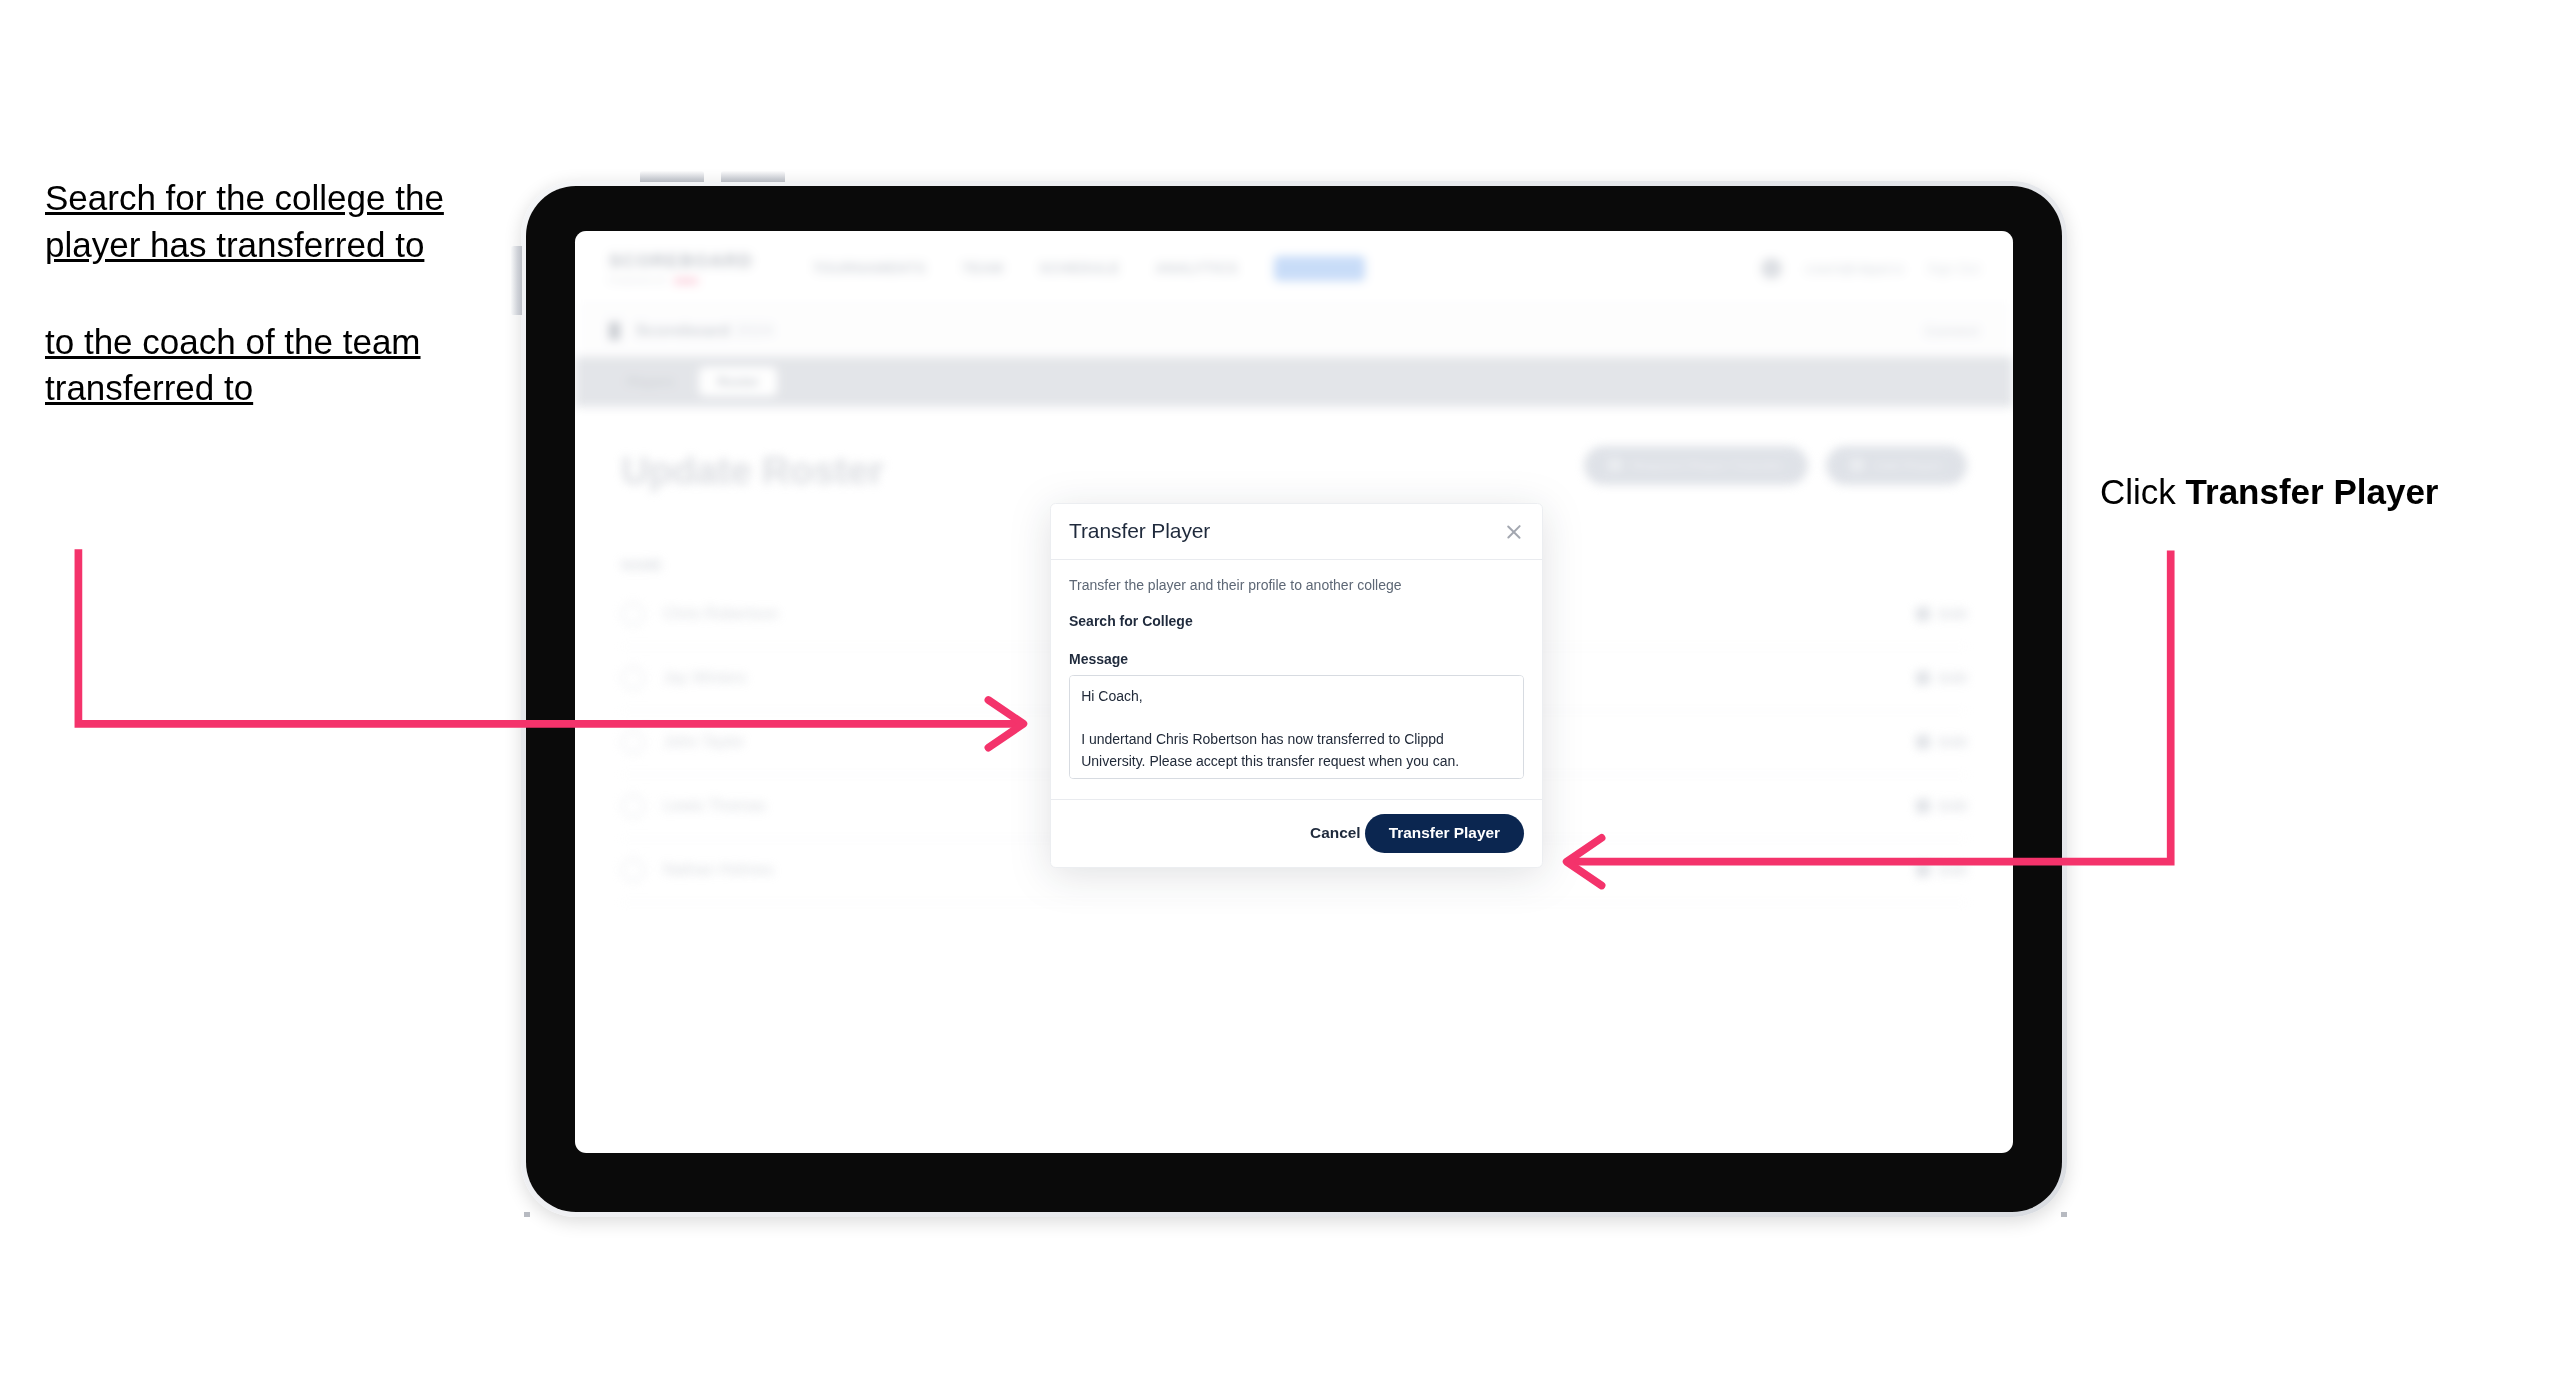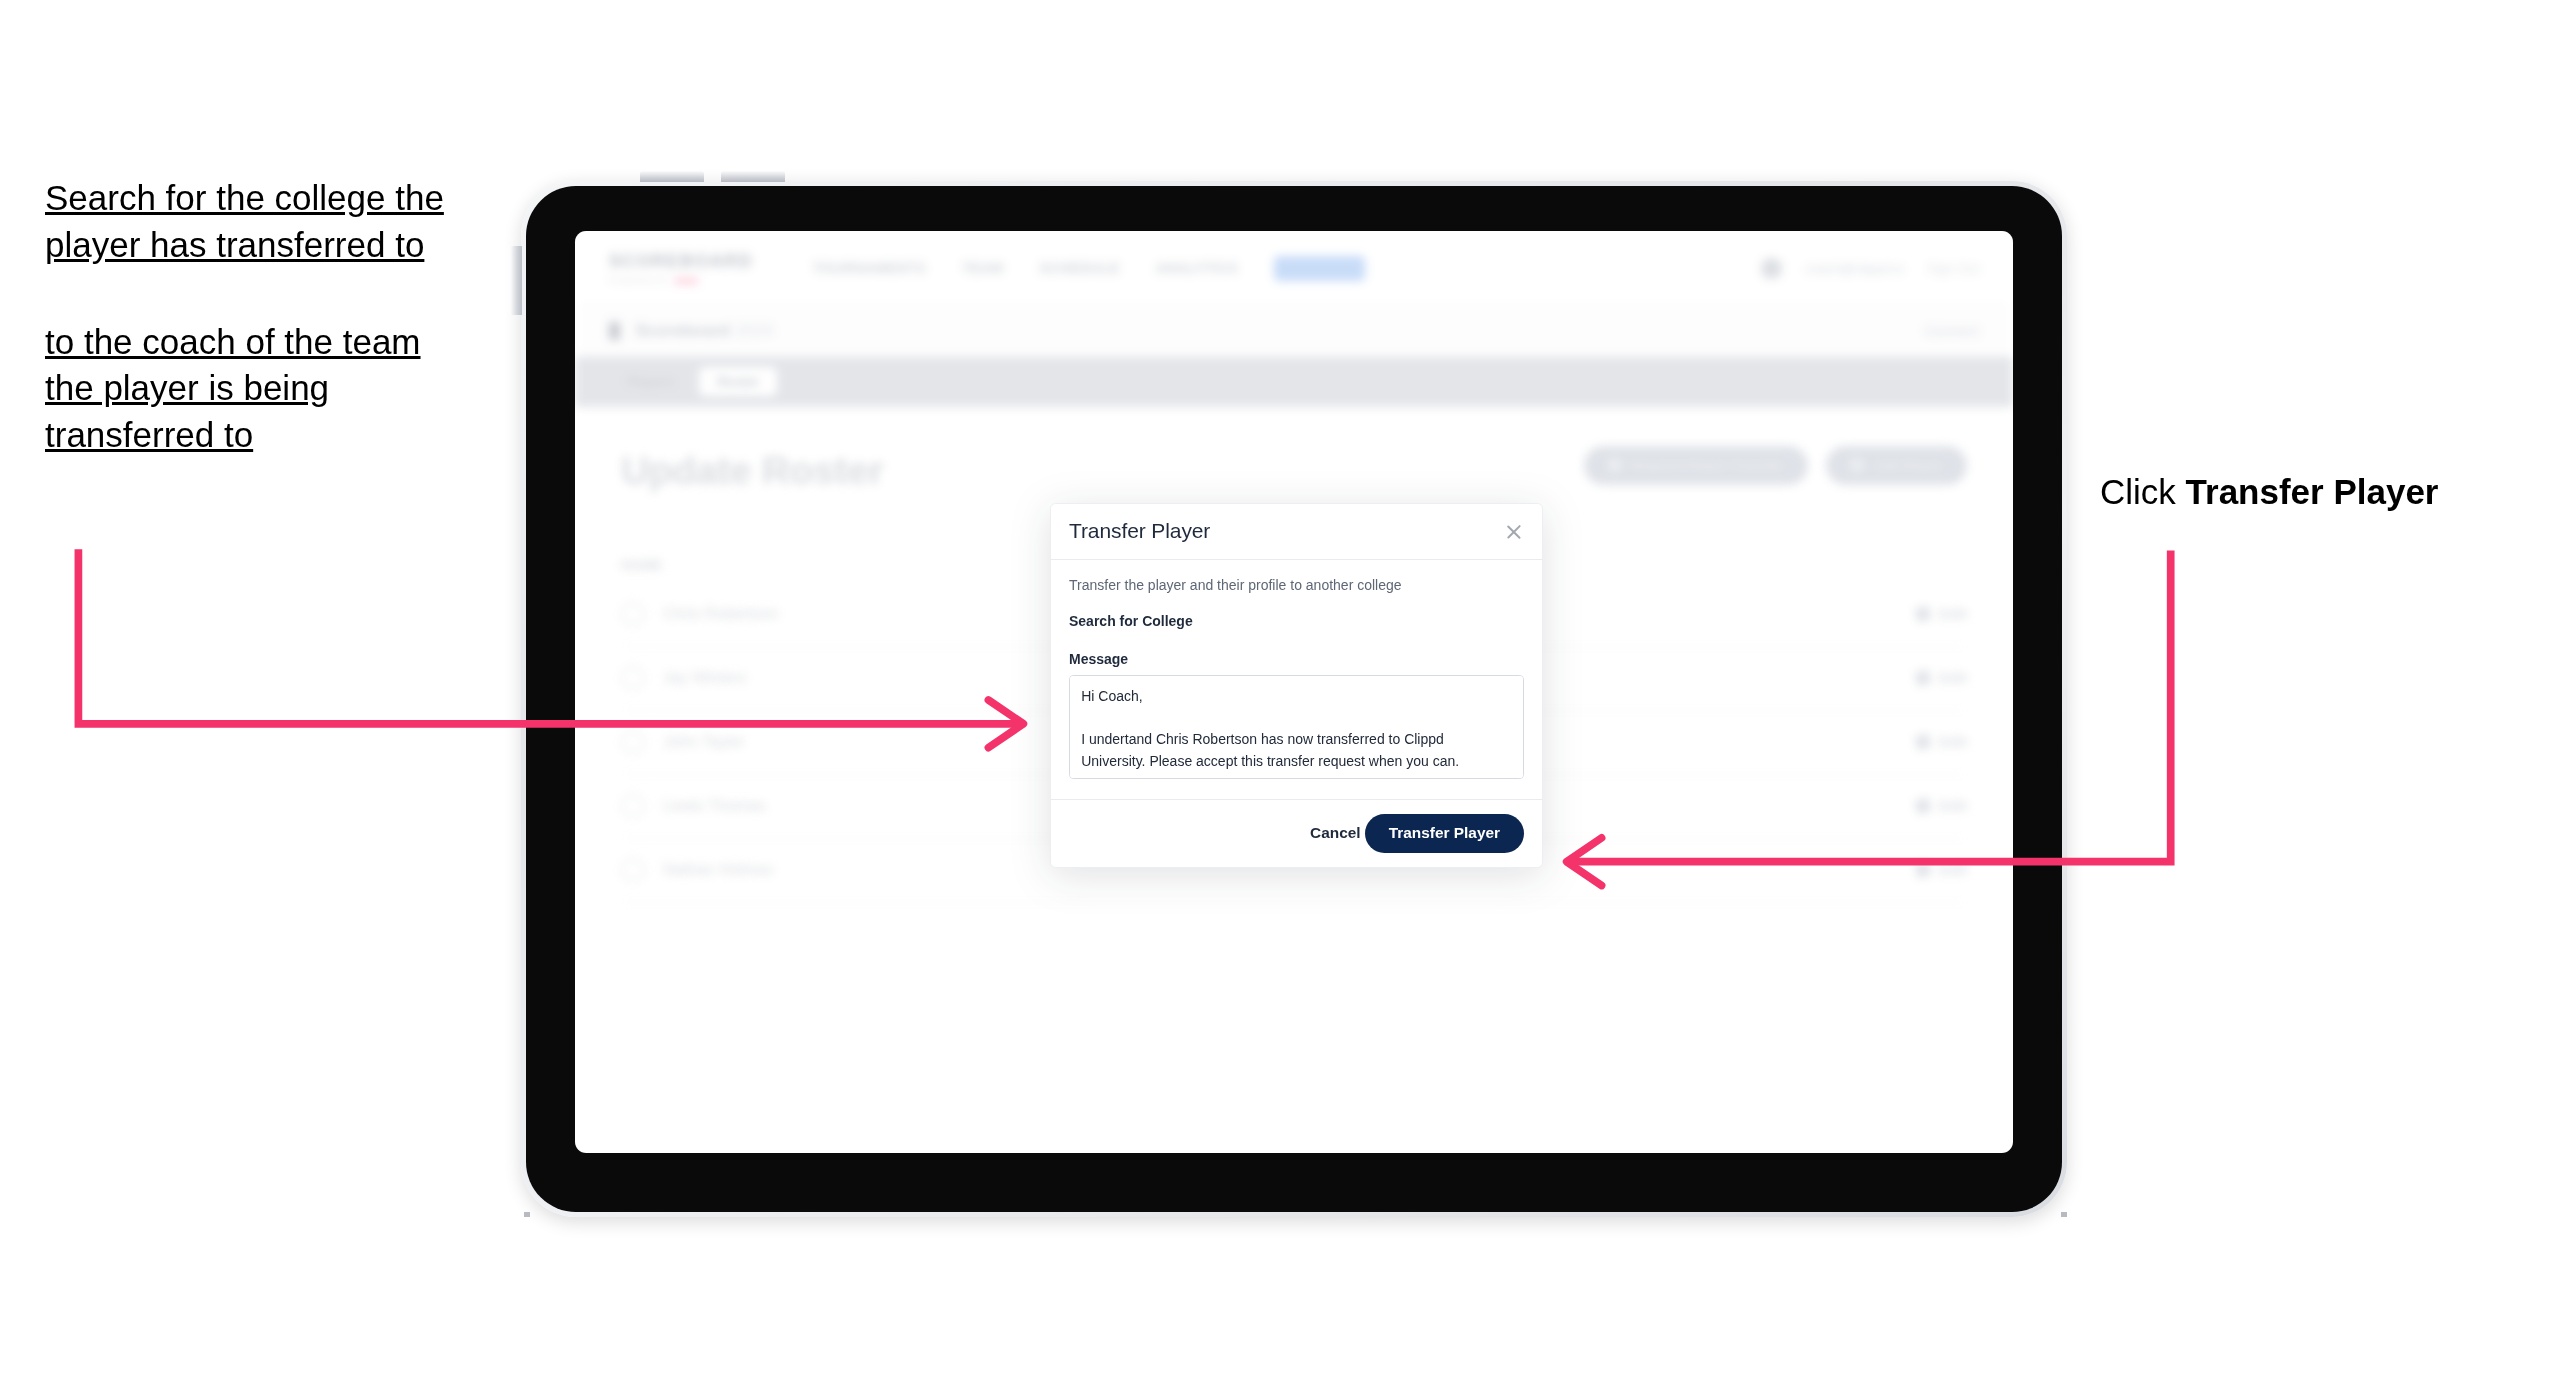--- a/index.html
+++ b/index.html
@@ -287,21 +287,20 @@
   }
 </style>
 </head>
 <body>
 
 <div class="annot-left">
   <p>Search for the college the</p>
   <p>player has transferred to</p>
   <div class="gap"></div>
   <p>to the coach of the team</p>
-  <p>the player is being</p>
   <p>transferred to</p>
 </div>
 
 <div class="annot-right"><span>Click </span><b>Transfer Player</b></div>
 
 <div class="device">
   <div class="device-bezel">
     <div class="screen">
 
       <div class="app">

